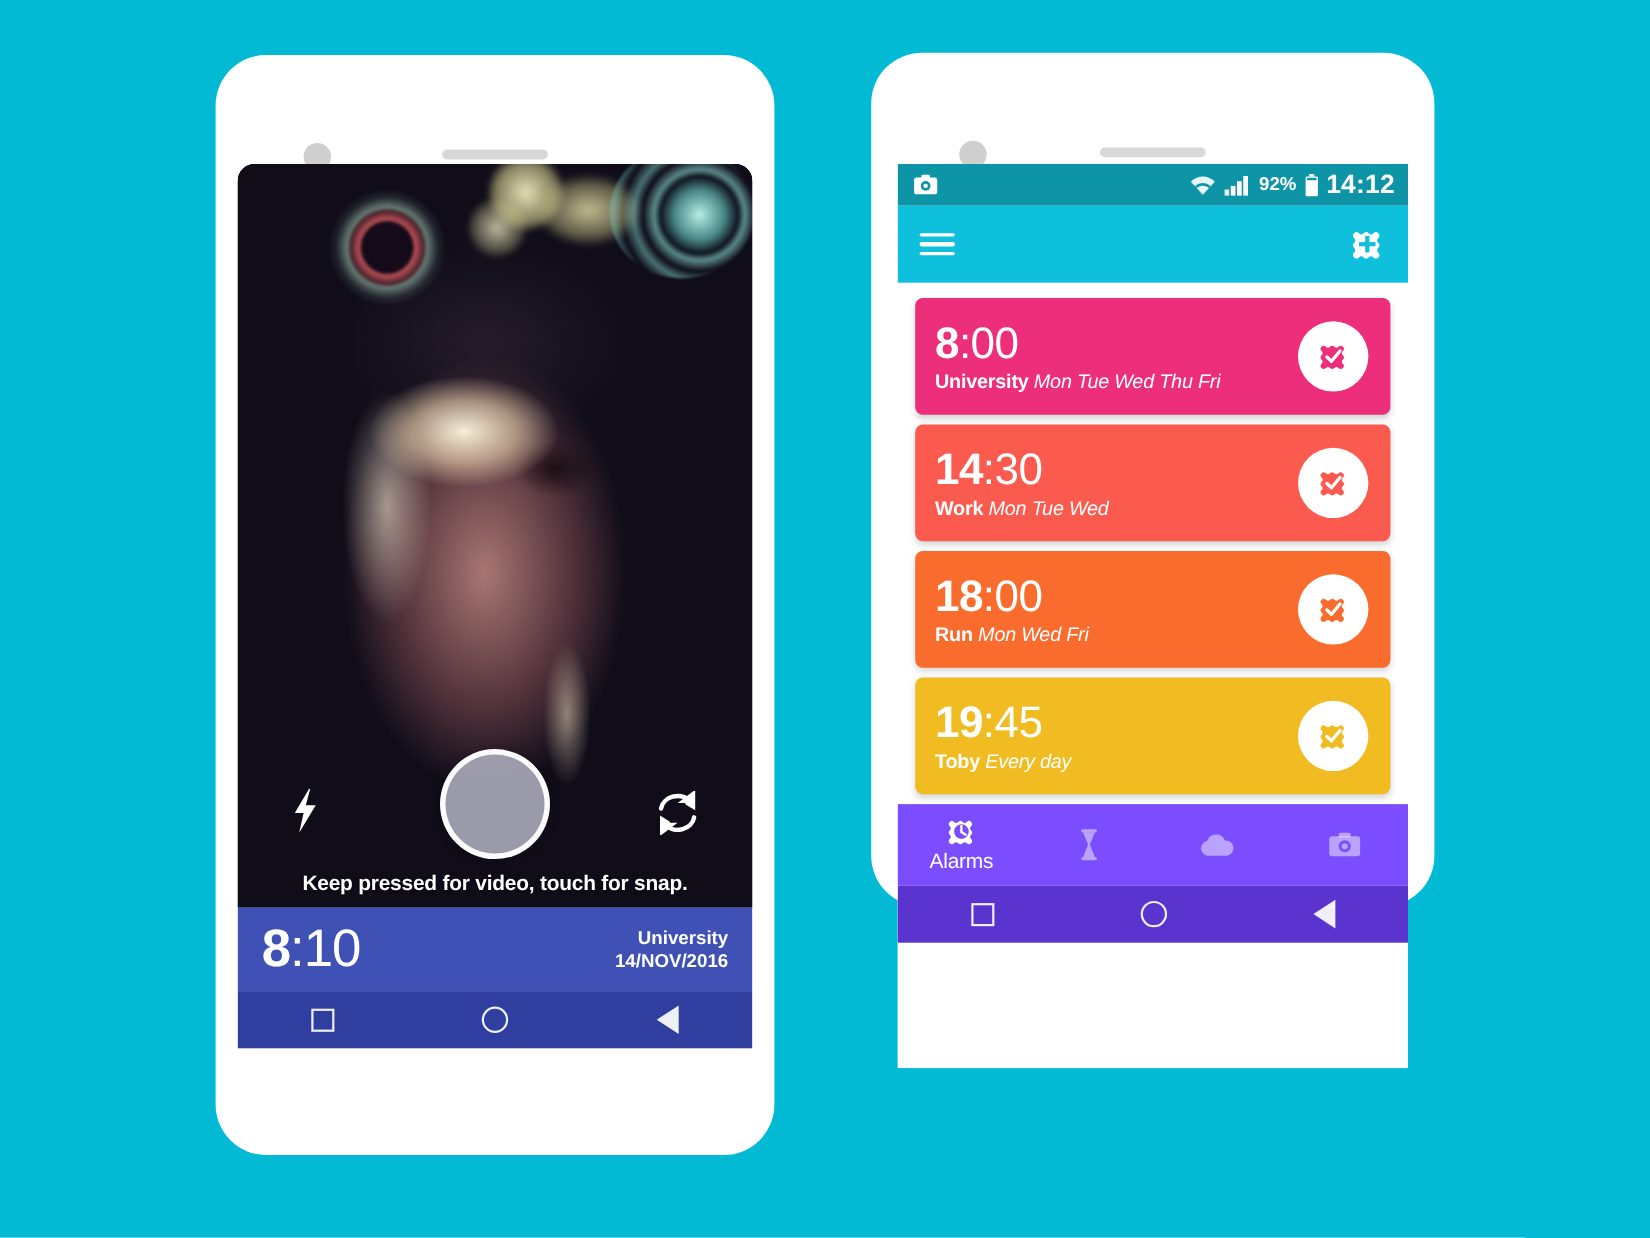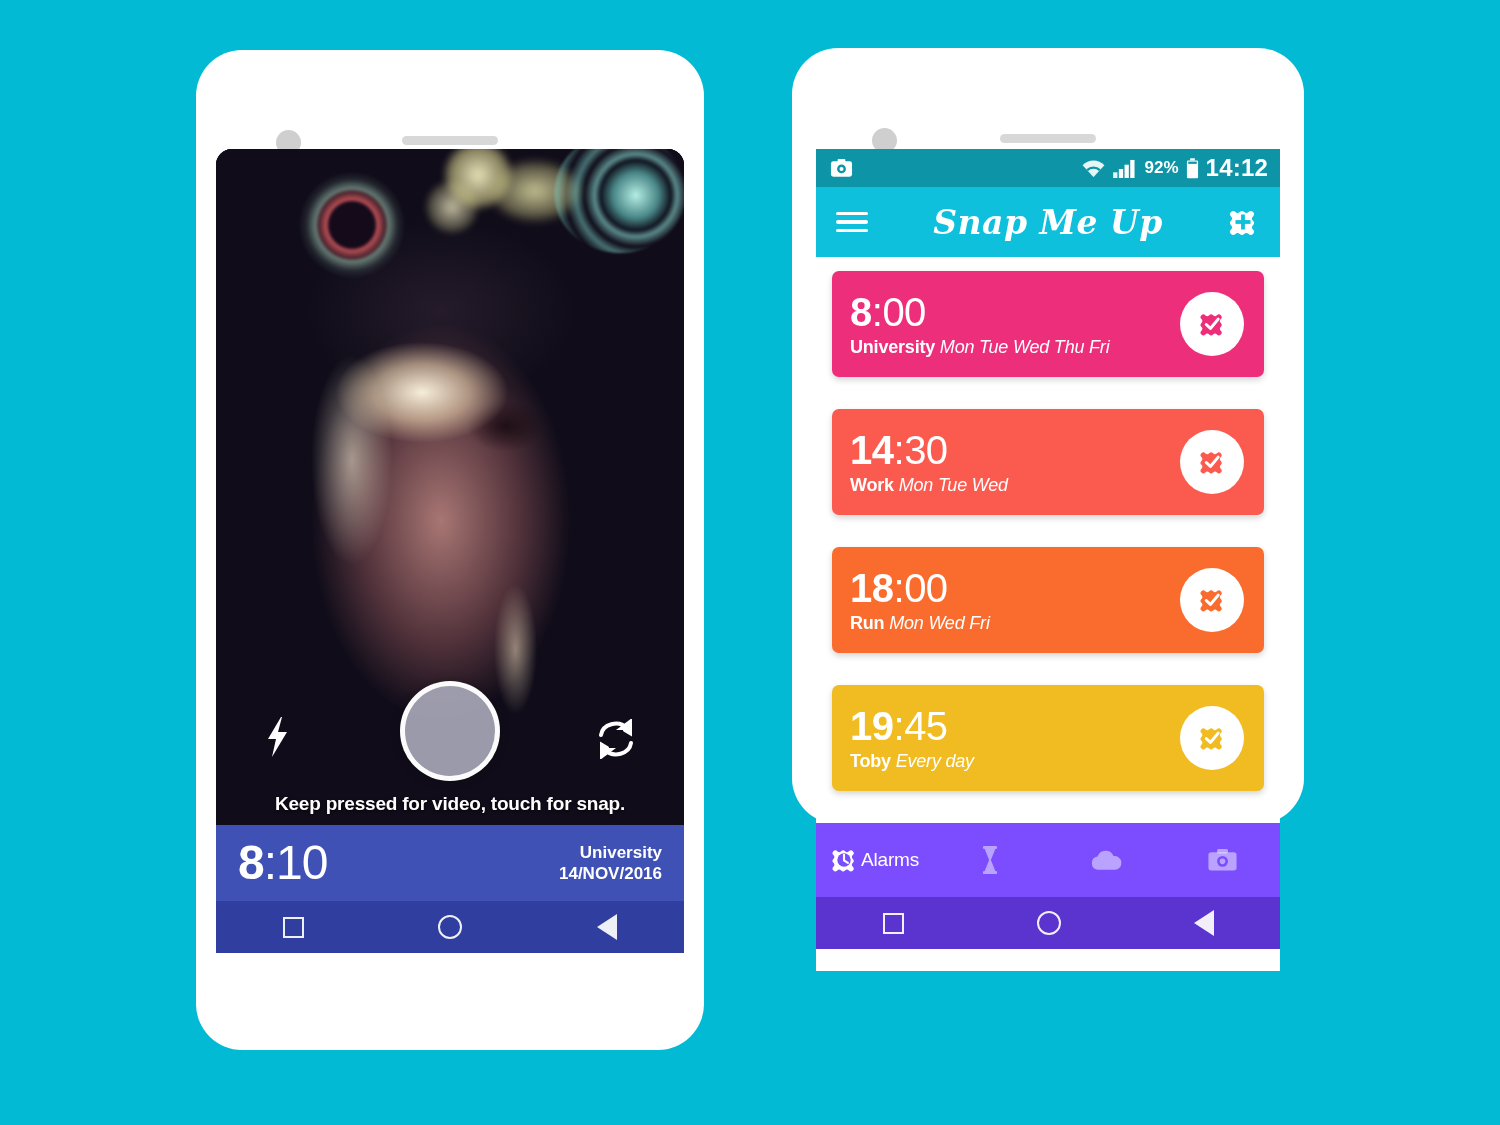--- a/index.html
+++ b/index.html
@@ -221,21 +221,21 @@
     letter-spacing: 0.5px;
     pointer-events: none;
   }
   .add-btn { margin-left: auto; z-index: 2; }
 
   .alarm-list { padding: 14px 16px 0 16px; background: #fff; }
   .alarm-card {
     position: relative;
     height: 106px;
     border-radius: 7px;
-    margin-bottom: 32px;
+    margin-bottom: 9px;
     padding: 14px 18px;
     box-shadow: 0 3px 6px rgba(0,0,0,0.17);
     display: flex; flex-direction: column; justify-content: center;
   }
   .card-time {
     color: #fff; font-size: 40px; line-height: 1.05;
     letter-spacing: -0.5px;
   }
   .card-time .h { font-weight: bold; }
   .card-time .m { font-weight: normal; }
@@ -252,21 +252,21 @@
     background: #fff;
     display: flex; align-items: center; justify-content: center;
   }
 
   .tabbar {
     height: 74px; background: #7c4dff;
     display: flex; align-items: center;
   }
   .tab {
     flex: 1;
-    display: flex; flex-direction: row;
+    display: flex; flex-direction: column;
     align-items: center; justify-content: center;
     gap: 2px;
   }
   .tab-label {
     color: #fff; font-size: 19px; letter-spacing: -0.2px;
   }
   svg { display: block; }
 </style>
 </head>
 <body>
@@ -371,21 +371,20 @@
           <span class="sb-text">14:12</span>
         </span>
       </div>
 
       <div class="appbar">
         <div class="hamburger">
           <span></span>
             <span></span>
             <span></span>
         </div>
-        <div class="app-title">Snap Me Up</div>
         <div class="add-btn">
           <svg viewBox="0 0 34 34" width="34" height="34" aria-hidden="true">
             <path d="M5 7 q2.2 -2.2 4.4 0 q2.2 2.2 4.4 0 q2.2 -2.2 4.4 0 q2.2 2.2 4.4 0 q2.2 -2.2 4.4 0
                      q2.2 2.2 0 4.4 q-2.2 2.2 0 4.4 q2.2 2.2 0 4.4 q-2.2 2.2 0 4.4 q2.2 2.2 0 4.4
                      q-2.2 2.2 -4.4 0 q-2.2 -2.2 -4.4 0 q-2.2 2.2 -4.4 0 q-2.2 -2.2 -4.4 0 q-2.2 2.2 -4.4 0
                      q-2.2 -2.2 0 -4.4 q2.2 -2.2 0 -4.4 q-2.2 -2.2 0 -4.4 q2.2 -2.2 0 -4.4 q-2.2 -2.2 0 -4.4 Z" fill="#ffffff"></path>
             <rect x="15.1" y="9.5" width="3.8" height="15" fill="#0fc0dc"></rect>
             <rect x="9.5" y="15.1" width="15" height="3.8" fill="#0fc0dc"></rect>
           </svg>
         </div>

